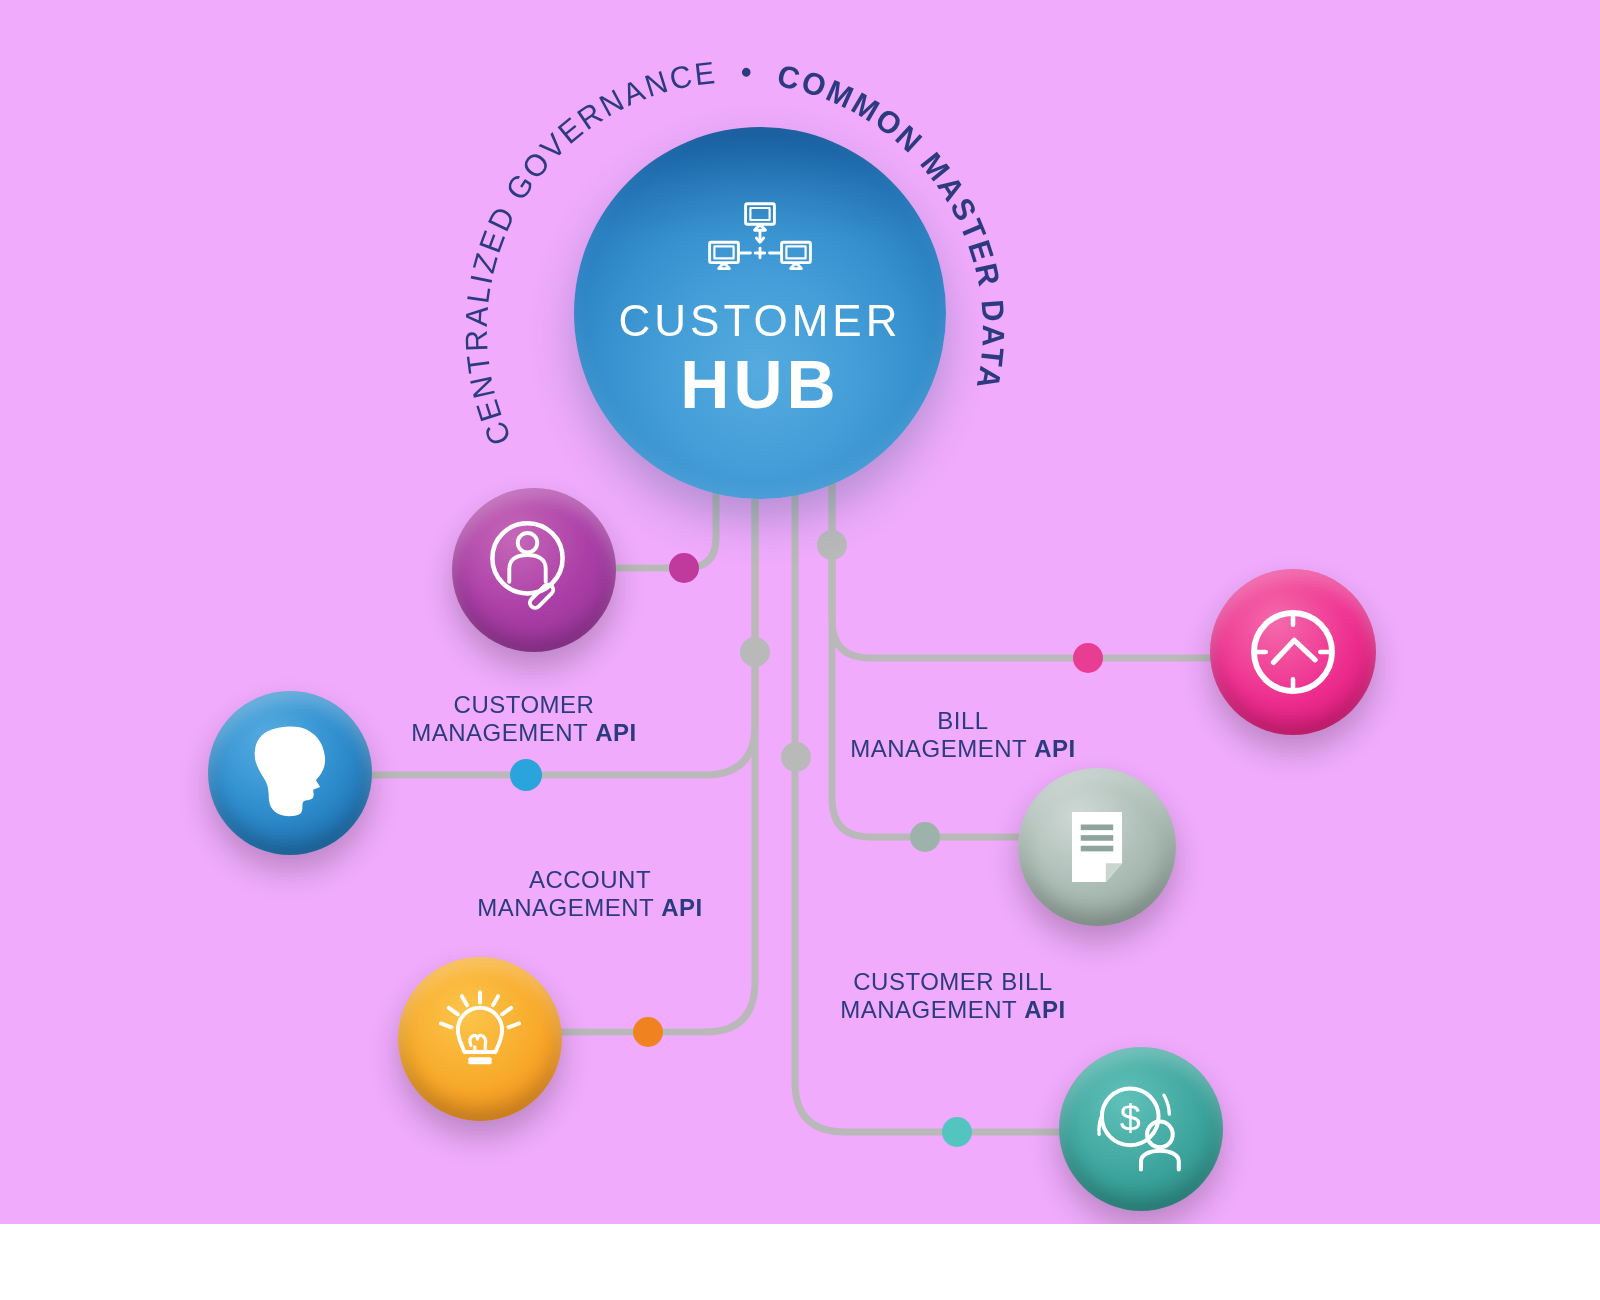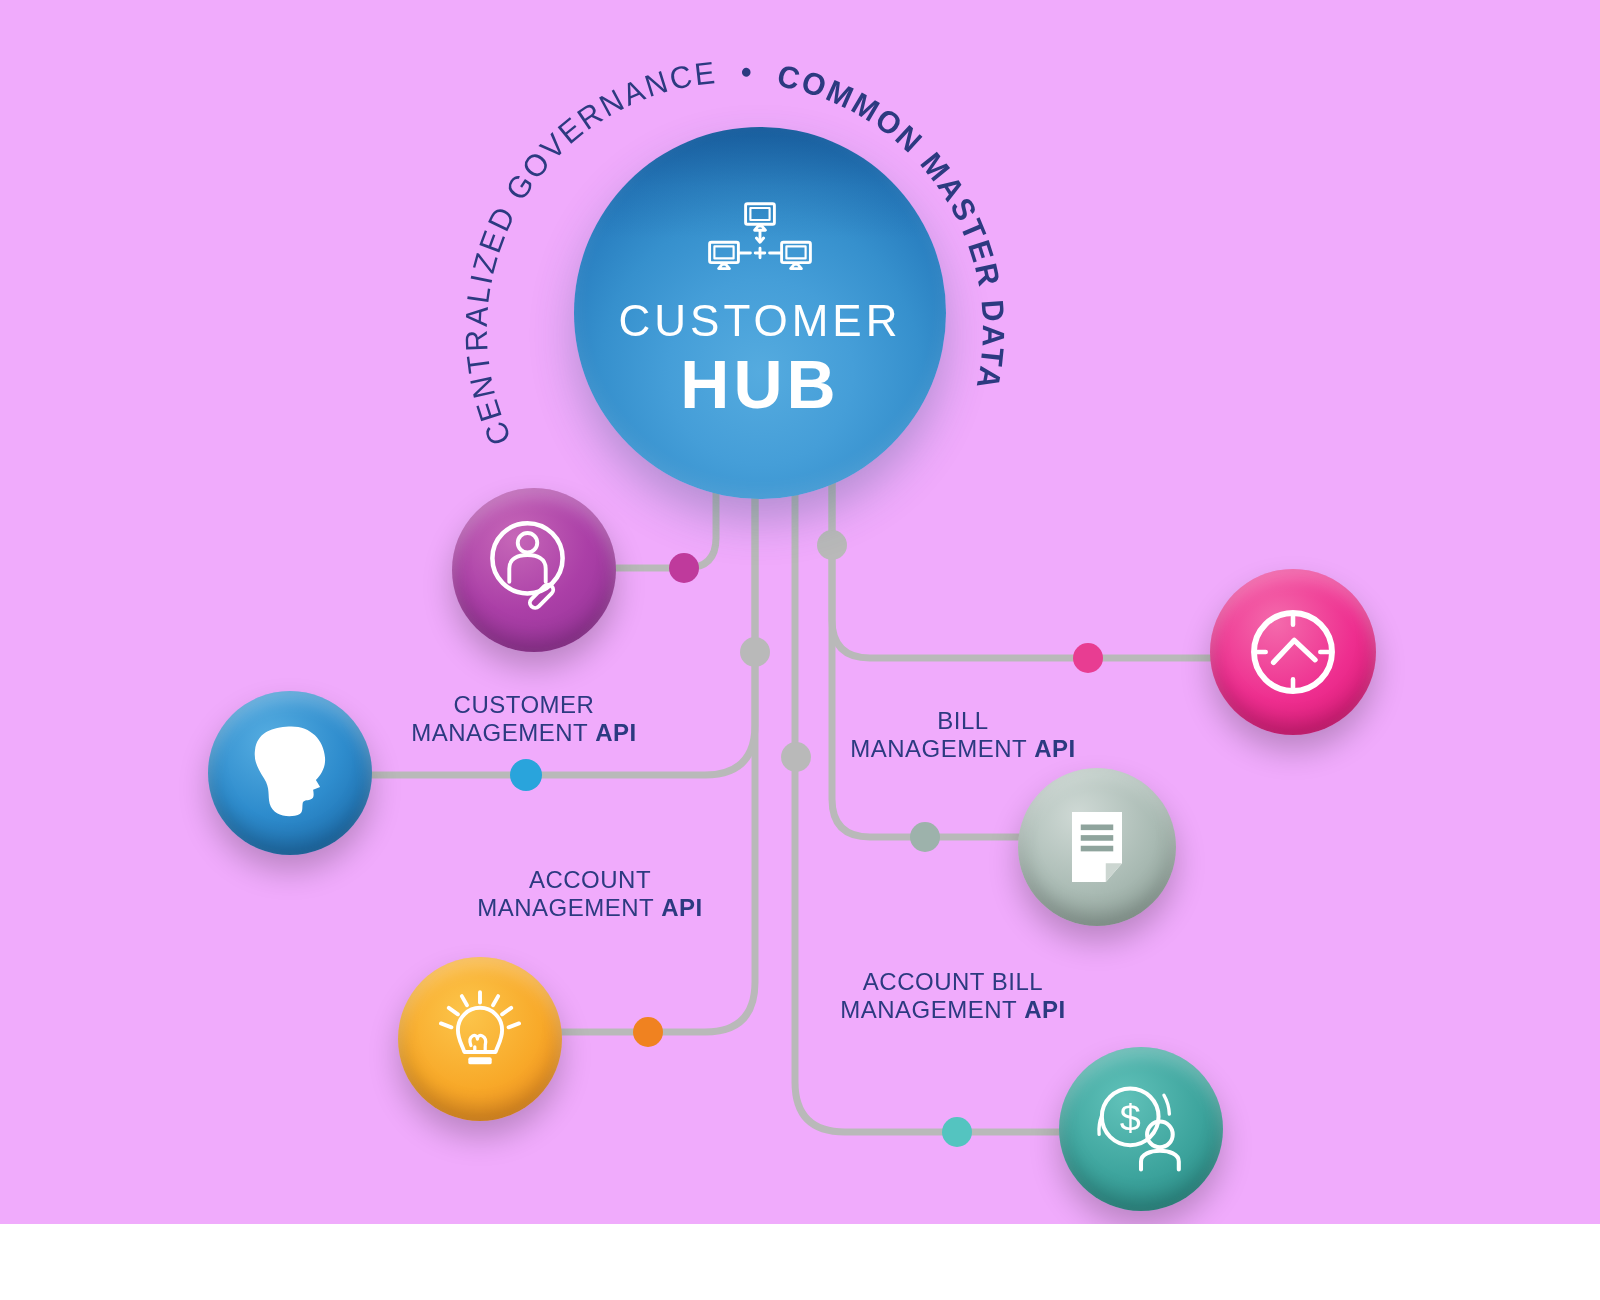--- a/index.html
+++ b/index.html
@@ -216,17 +216,17 @@
   </div>
   <div class="api-label lbl-party">
     <div>BILL</div>
     <div><span>MANAGEMENT</span><b>API</b></div>
   </div>
   <div class="api-label lbl-account">
     <div>ACCOUNT</div>
     <div><span>MANAGEMENT</span><b>API</b></div>
   </div>
   <div class="api-label lbl-bill">
-    <div>ACCOUNT BILL</div>
+    <div>CUSTOMER BILL</div>
     <div><span>MANAGEMENT</span><b>API</b></div>
   </div>
 
 </div>
 
 </body></html>

